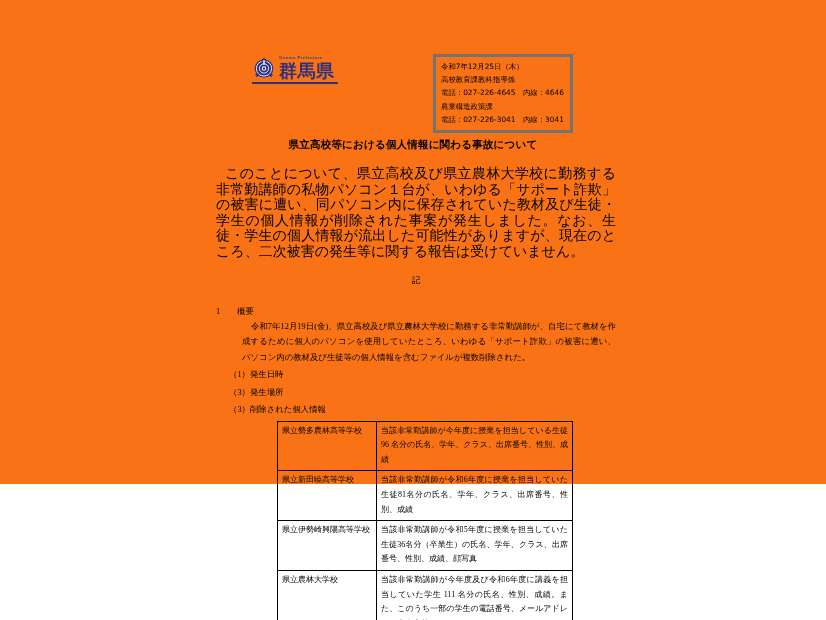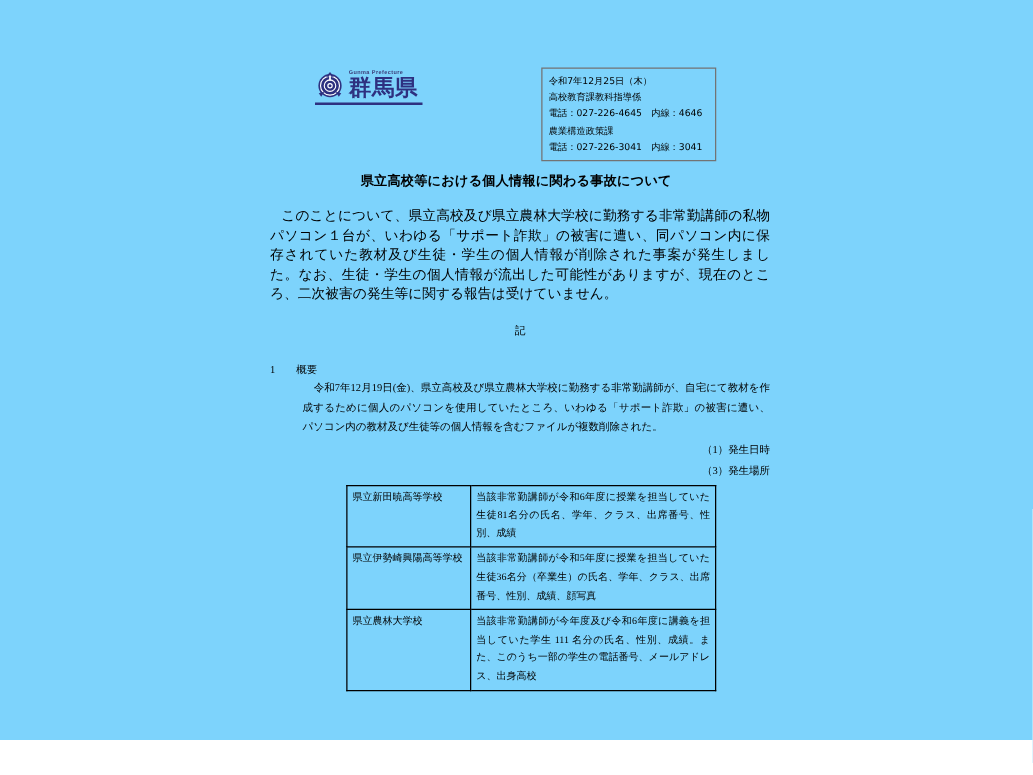--- a/index.html
+++ b/index.html
@@ -11,22 +11,22 @@
   body {
     width: 826px;
     height: 620px;
     font-family: "Liberation Serif", "DejaVu Serif", serif;
     color: #000000;
     overflow: hidden;
   }
   .page {
     position: relative;
     width: 826px;
-    height: 592px;
-    background: #7dd3fc;
+    height: 484px;
+    background: #f97316;
   }
 
   
   .header-zone {
     position: absolute;
     left: 252px;
     top: 54px;
     width: 325px;
     height: 78px;
   }
@@ -78,21 +78,21 @@
     width: 86px;
     height: 2px;
     background: #2e3180;
   }
 
   .contact-box {
     position: absolute;
     left: 181px;
     top: 0px;
     width: 140px;
-    border: 1px solid #737373;
+    border: 3px solid #737373;
     padding: 3px 5px 4px 5px;
     box-sizing: border-box;
   }
   .contact-line {
     font-family: "DejaVu Sans", sans-serif;
     font-size: 7.4px;
     line-height: 13.2px;
     white-space: nowrap;
     color: #000;
   }
@@ -111,21 +111,21 @@
   }
 
   
   .body-zone {
     position: absolute;
     left: 216px;
     top: 166px;
     width: 400px;
   }
   .para {
-    font-size: 11px;
+    font-size: 14px;
     line-height: 15.6px;
     text-align: justify;
     text-justify: inter-character;
     margin: 0 0 1px 0;
     text-indent: 9px;
   }
   .para.second { margin-top: 5px; }
 
   .kijou {
     margin: 13px 0 0 0;
@@ -151,21 +151,20 @@
     text-align: justify;
     text-justify: inter-character;
     text-indent: 9px;
   }
 
   .item-head {
     margin: 2px 0 0 0;
     padding-left: 13px;
     font-size: 8.4px;
     line-height: 15.4px;
-    text-align: right;
   }
   .item-val {
     margin: 0;
     padding-left: 39px;
     font-size: 8.4px;
     line-height: 15.4px;
   }
 
   
   .info-table {
@@ -240,24 +239,29 @@
     <div class="sec-heading">
       <span class="sec-num">1</span>
       <span>概要</span>
     </div>
     <p class="sec-body">令和7年12月19日(金)、県立高校及び県立農林大学校に勤務する非常勤講師が、自宅にて教材を作成するために個人のパソコンを使用していたところ、いわゆる「サポート詐欺」の被害に遭い、パソコン内の教材及び生徒等の個人情報を含むファイルが複数削除された。</p>
 
     <p class="item-head">（1）発生日時</p>
 
     <p class="item-head">（3）発生場所</p>
 
+    <p class="item-head">（3）削除された個人情報</p>
 
     <table class="info-table">
       <tbody>
         <tr>
+          <td class="school">県立勢多農林高等学校</td>
+          <td class="detail">当該非常勤講師が今年度に授業を担当している生徒 96 名分の氏名、学年、クラス、出席番号、性別、成績</td>
+        </tr>
+        <tr>
           <td class="school">県立新田暁高等学校</td>
           <td class="detail">当該非常勤講師が令和6年度に授業を担当していた生徒81名分の氏名、学年、クラス、出席番号、性別、成績</td>
         </tr>
         <tr>
           <td class="school">県立伊勢崎興陽高等学校</td>
           <td class="detail">当該非常勤講師が令和5年度に授業を担当していた生徒36名分（卒業生）の氏名、学年、クラス、出席番号、性別、成績、顔写真</td>
         </tr>
         <tr>
           <td class="school">県立農林大学校</td>
           <td class="detail">当該非常勤講師が今年度及び令和6年度に講義を担当していた学生 111 名分の氏名、性別、成績。また、このうち一部の学生の電話番号、メールアドレス、出身高校</td>

